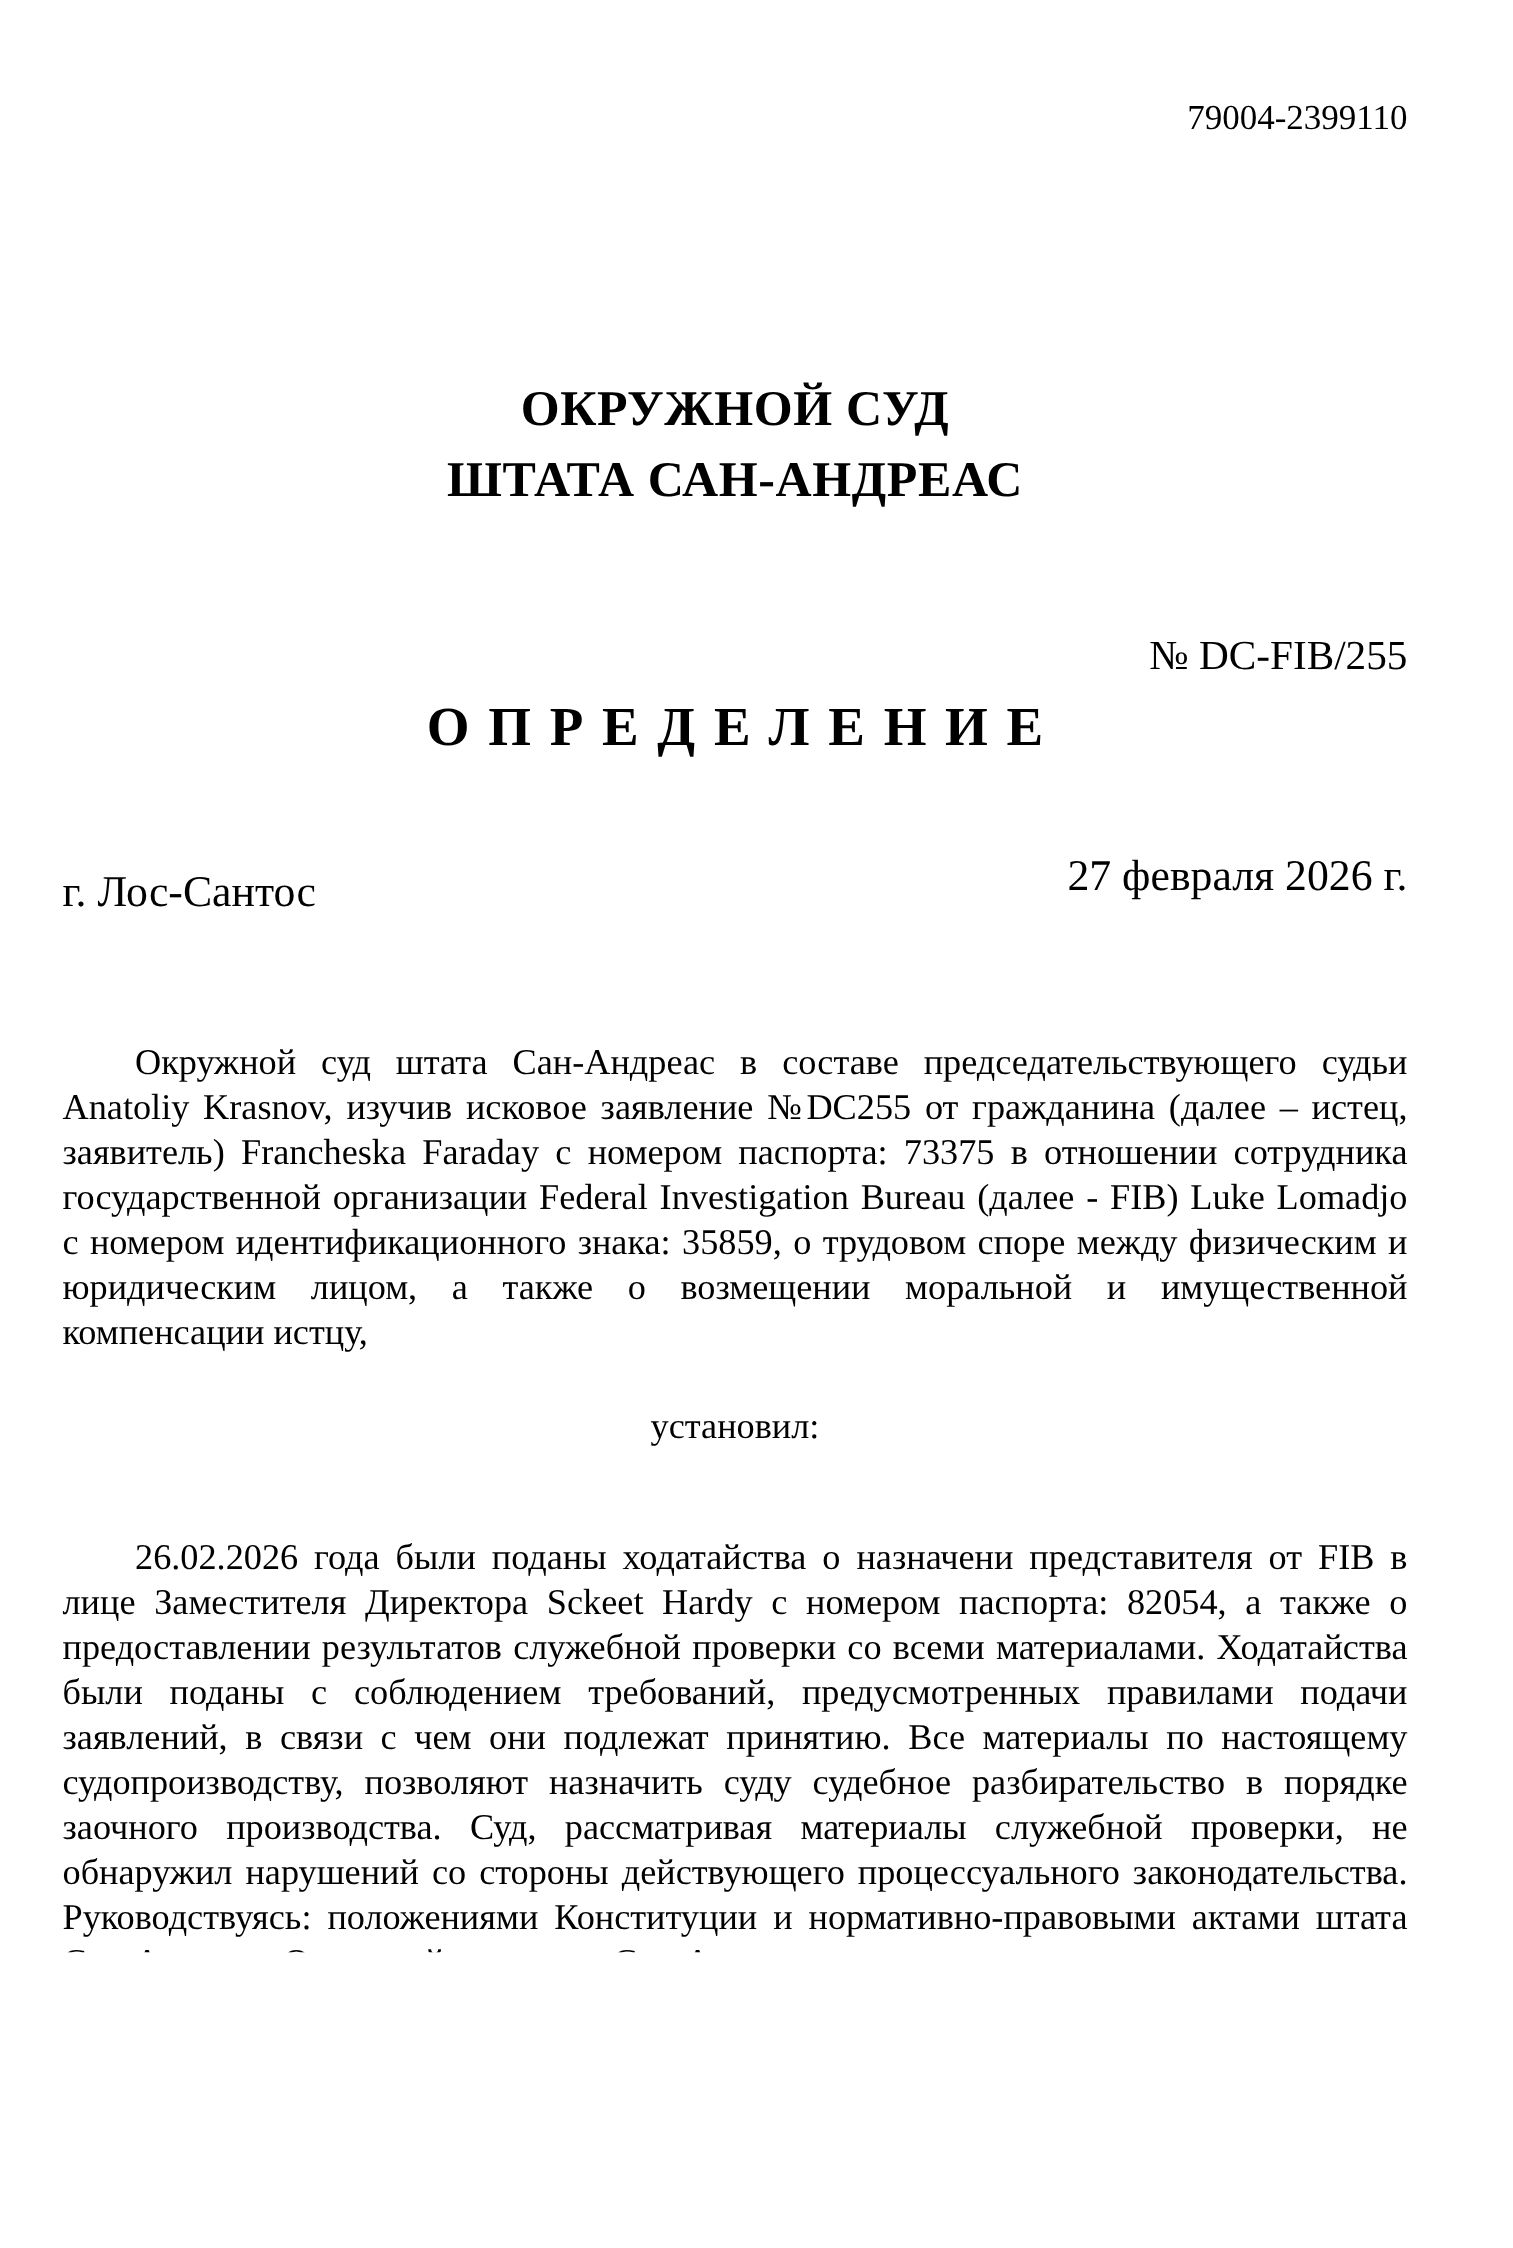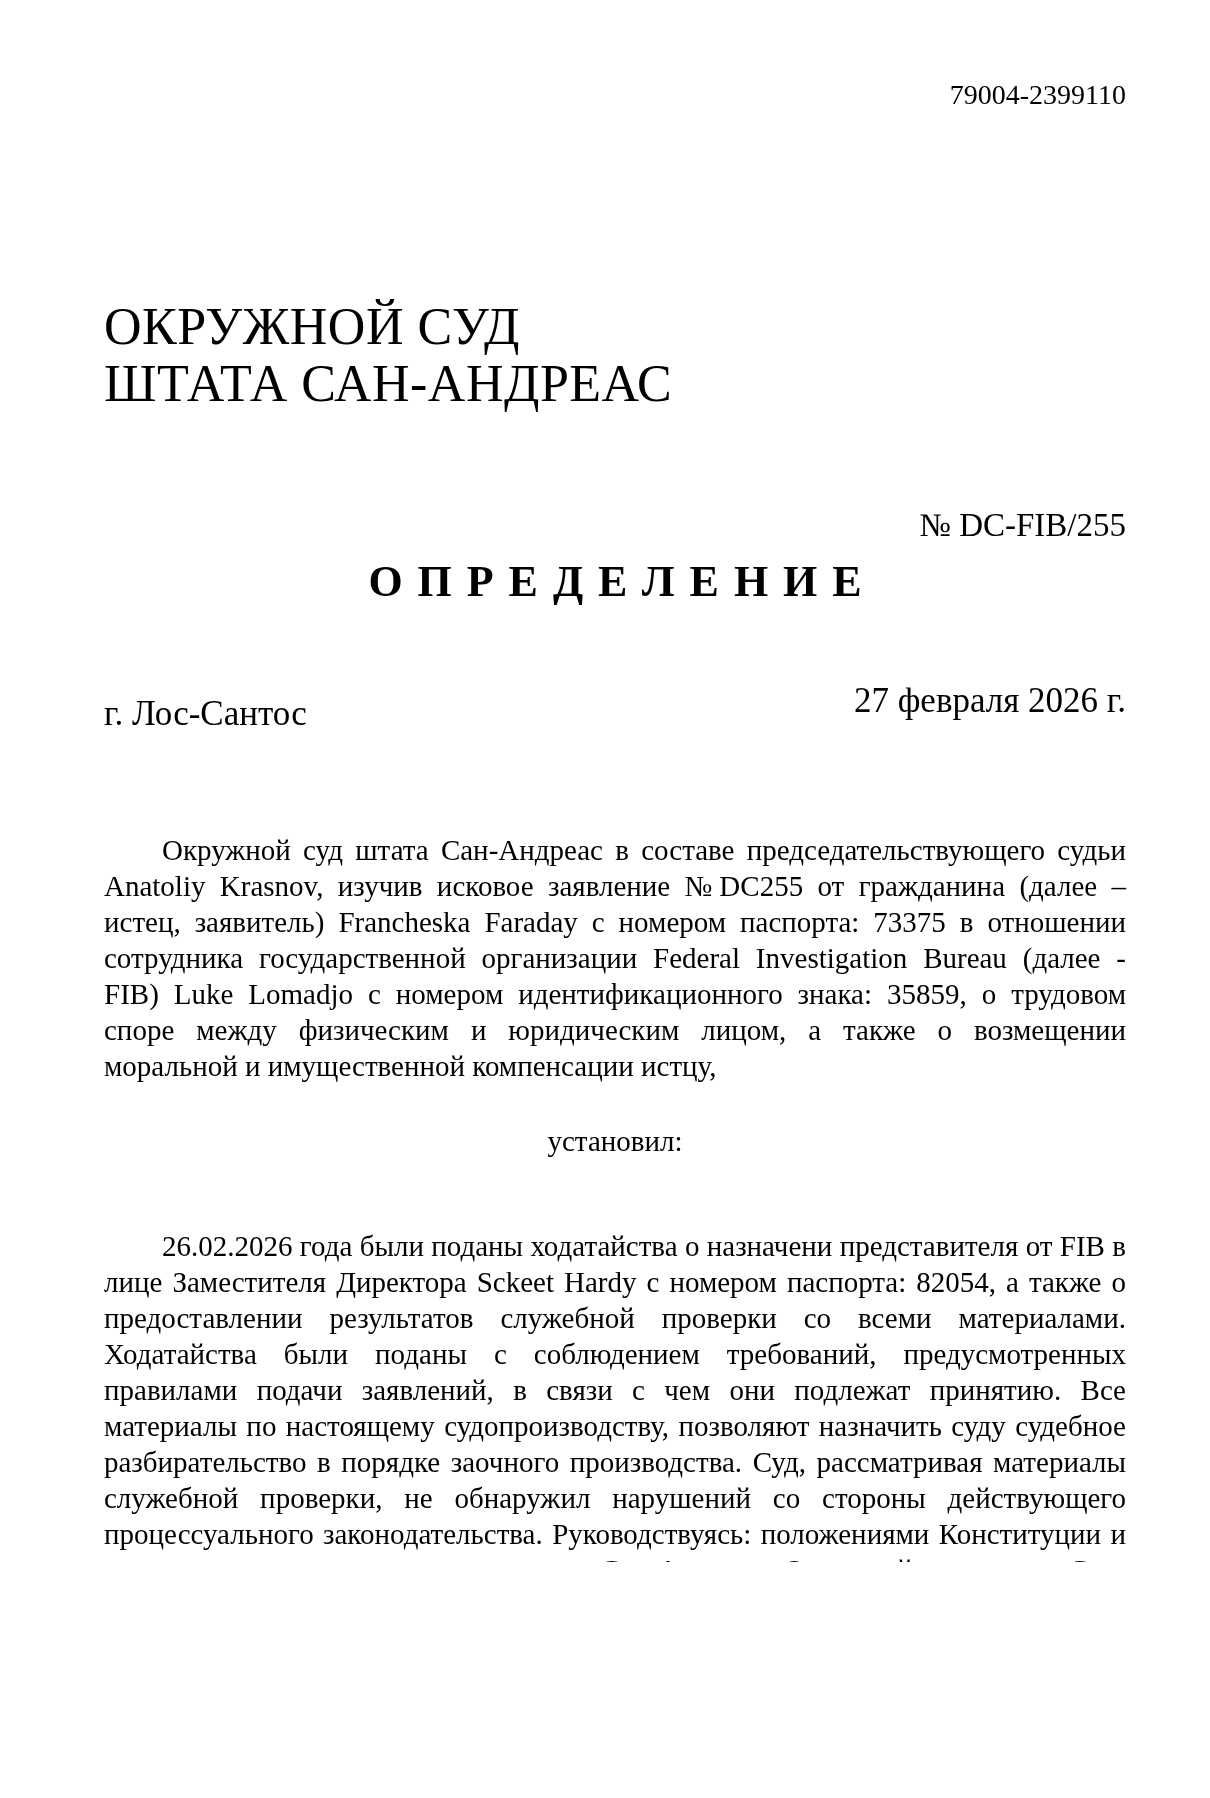--- a/index.html
+++ b/index.html
@@ -9,32 +9,32 @@
   }
   .page {
     position: relative;
     width: 1210px;
     height: 1562px;
     background: #ffffff;
     color: #000000;
     font-family: "Liberation Serif", "DejaVu Serif", serif;
     overflow: hidden;
     box-sizing: border-box;
-    padding: 78px 84px 0 104px;
+    padding: 78px 84px 0 50px;
   }
   .doc-number {
     text-align: right;
     font-size: 28px;
     line-height: 34px;
   }
   .court-title {
     margin-top: 186px;
-    text-align: left;
-    font-weight: normal;
-    font-size: 52px;
+    text-align: center;
+    font-weight: bold;
+    font-size: 40px;
     line-height: 57px;
     letter-spacing: 0.5px;
   }
   .case-number {
     margin-top: 96px;
     text-align: right;
     font-size: 33px;
     line-height: 34px;
   }
   .doc-type {

